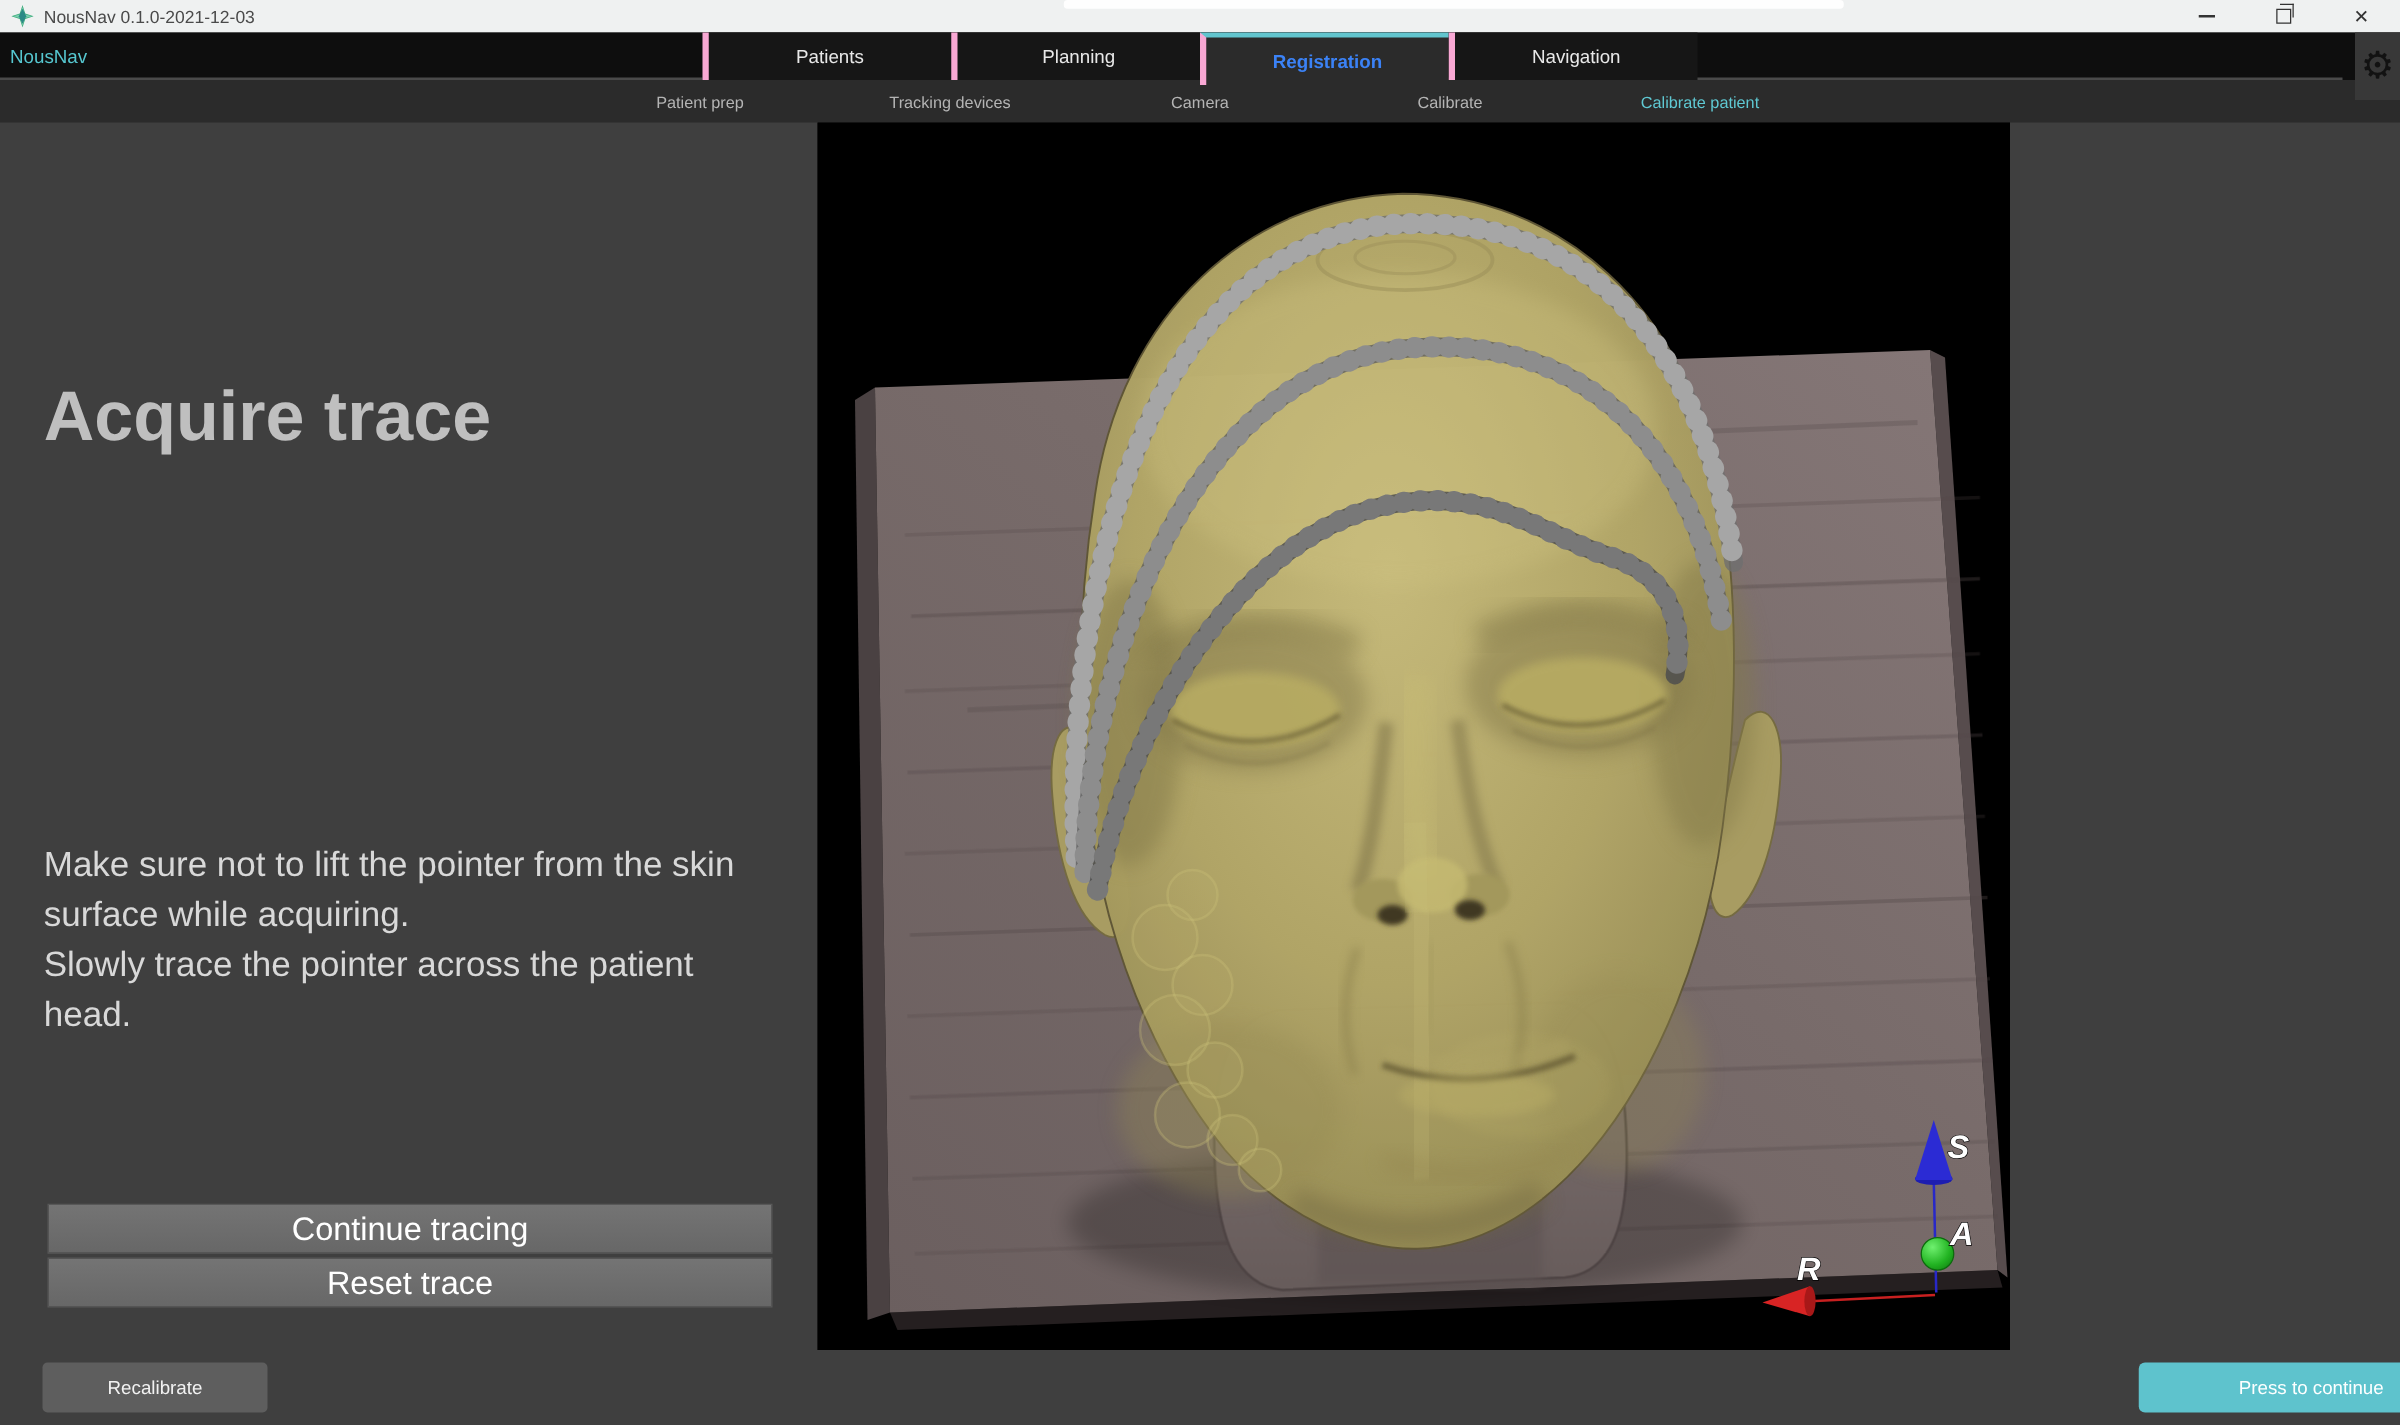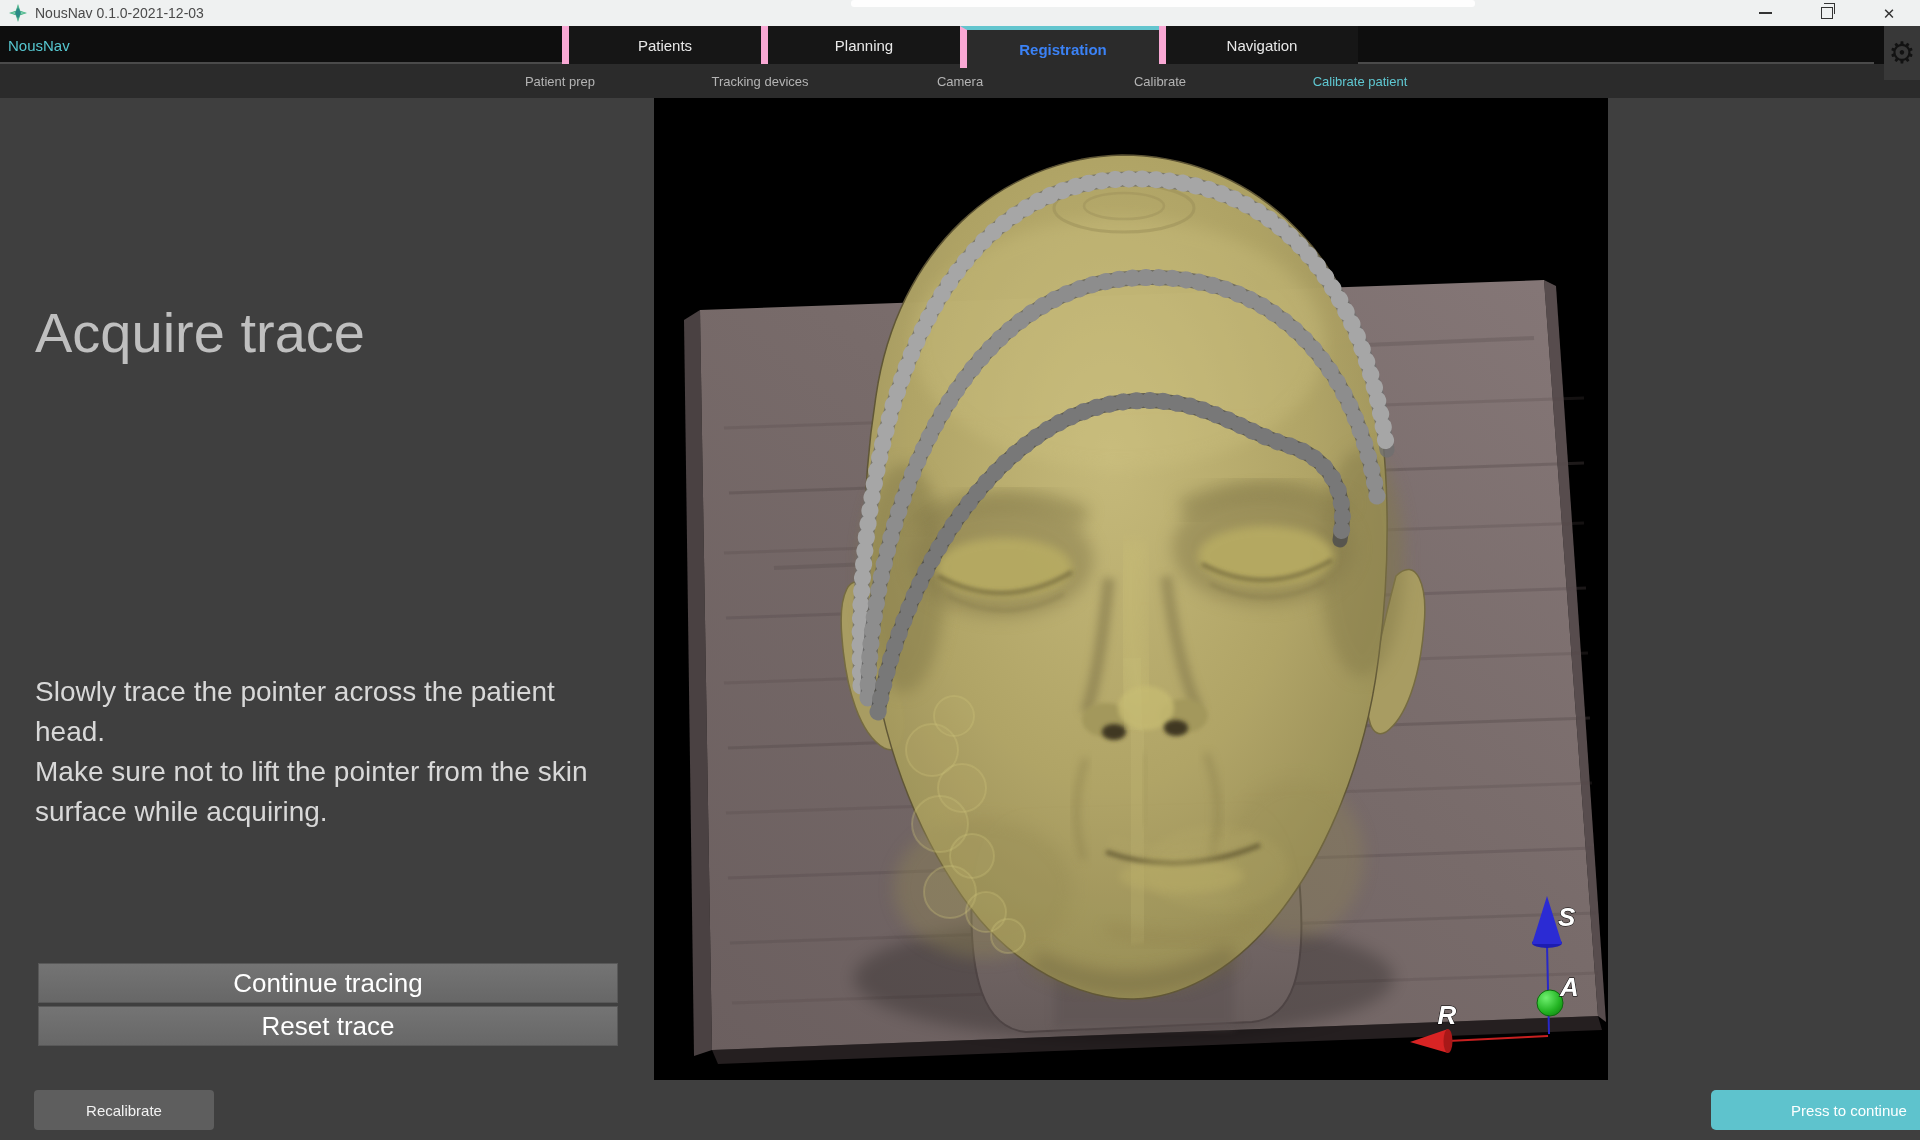--- a/index.html
+++ b/index.html
@@ -17,32 +17,32 @@
   .glyph-restore{position:relative;width:10px;height:10px;border:1.5px solid #333;background:#eff1f1;}
   .glyph-restore::before{content:"";position:absolute;left:2px;top:-5px;width:10px;height:10px;border:1.5px solid #333;border-bottom:none;border-left:none;}
   .glyph-close{font-size:15px;line-height:1;}
 
   
   .tabbar{position:absolute;left:0;top:26px;width:1920px;height:38px;background:#0e0e0e;padding-left:24px;}
   .tabbar::after{content:"";position:absolute;left:0;bottom:0;width:1874px;height:2px;background:#4a4a4a;z-index:1;}
   .brand{position:absolute;left:8px;top:0;height:38px;display:flex;align-items:center;font-size:15px;color:#56c7d0;z-index:2;}
   .tabs{position:absolute;left:0;top:0;width:1920px;height:38px;display:flex;justify-content:center;z-index:2;}
   .tab{width:199px;height:38px;display:flex;align-items:center;justify-content:center;
-       font-size:15px;color:#e8e8e8;background:#161616;border-left:7px solid #f9a8d4;box-sizing:border-box;}
+       font-size:15px;color:#e8e8e8;background:#161616;border-left:5px solid #f9a8d4;box-sizing:border-box;}
   .tab.active{background:#2b2b2b;color:#3b82f6;font-weight:bold;border-top:4px solid #62c5ce;height:42px;}
   .gear-btn{position:absolute;right:0;top:26px;width:36px;height:54px;background:#383838;display:flex;align-items:center;justify-content:center;z-index:3;}
   .gear-btn span{font-size:30px;color:#121212;line-height:1;}
 
   
   .subtabbar{position:absolute;left:0;top:64px;width:1920px;height:34px;background:#2b2b2b;display:flex;justify-content:center;}
   .subtab{width:200px;height:34px;display:flex;align-items:center;justify-content:center;font-size:13px;color:#b4b4b4;}
   .subtab.active{color:#5fc8d2;}
 
   
-  .panel-heading{position:absolute;left:35px;top:300px;width:600px;font-size:56px;color:#bfbfbf;letter-spacing:0;}
+  .panel-heading{position:absolute;left:35px;top:300px;width:600px;font-size:56px;color:#bfbfbf;letter-spacing:0;font-weight:bold;}
   .panel-instructions{position:absolute;left:35px;top:672px;width:565px;font-size:28px;line-height:40px;color:#d8d8d8;}
   .panel-btn{position:absolute;left:38px;width:580px;height:40px;background:linear-gradient(#747474,#676767);
              border:1px solid #585858;box-sizing:border-box;color:#ffffff;font-size:26px;
              display:flex;align-items:center;justify-content:center;}
   .panel-btn.continue{top:963px;}
   .panel-btn.reset{top:1006px;}
 
   
   .footer-btn{position:absolute;top:1090px;height:40px;display:flex;align-items:center;justify-content:center;font-size:15px;}
   .recalibrate{left:34px;width:180px;background:#5e5e5e;border-radius:4px;color:#f2f2f2;}
@@ -95,22 +95,22 @@
   <div class="subtabbar">
     <div class="subtab">Patient prep</div>
     <div class="subtab">Tracking devices</div>
     <div class="subtab">Camera</div>
     <div class="subtab">Calibrate</div>
     <div class="subtab active">Calibrate patient</div>
   </div>
 
   <div class="panel-heading">Acquire trace</div>
   <div class="panel-instructions">
+    <div>Make sure not to lift the pointer from the skin surface while acquiring.</div>
     <div>Slowly trace the pointer across the patient head.</div>
-    <div>Make sure not to lift the pointer from the skin surface while acquiring.</div>
   </div>
   <div class="panel-btn continue">Continue tracing</div>
   <div class="panel-btn reset">Reset trace</div>
 
   <div class="footer-btn recalibrate">Recalibrate</div>
   <div class="footer-btn proceed">Press to continue</div>
 
   <div class="viewport">
     <svg width="954" height="982" viewBox="0 0 954 982">
       <defs>

